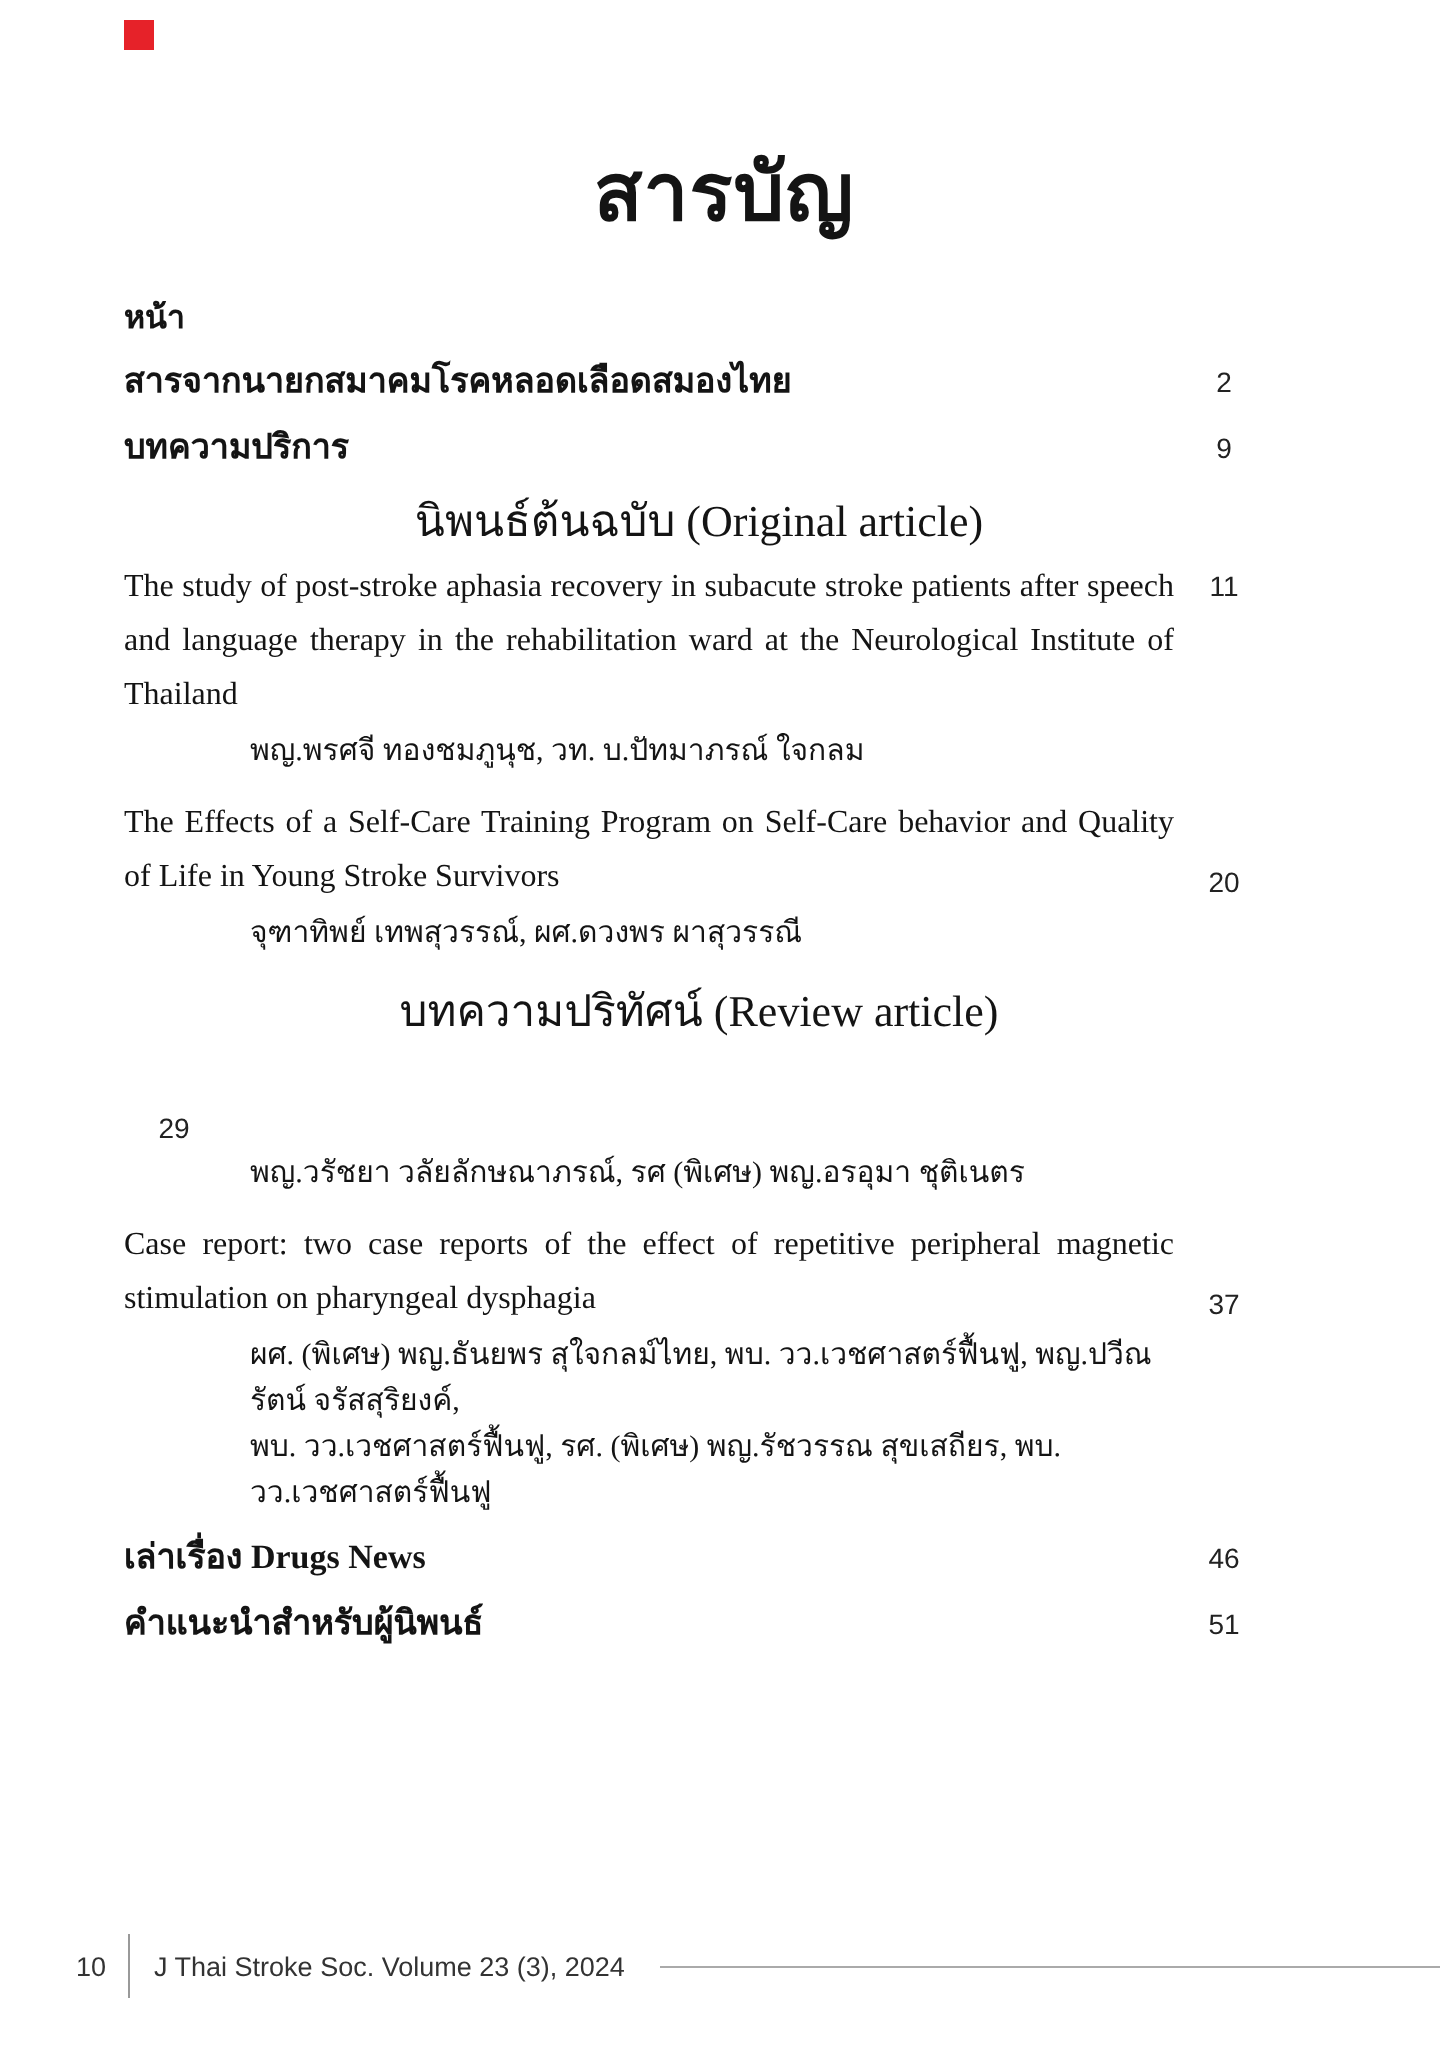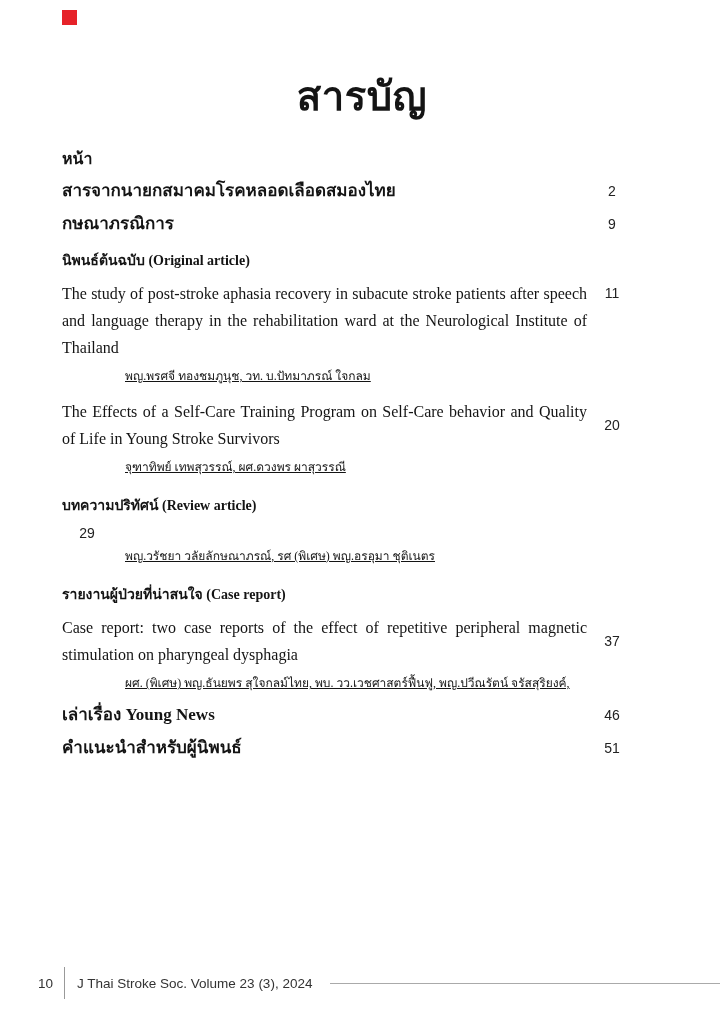--- a/index.html
+++ b/index.html
@@ -43,40 +43,40 @@
   .page-num {
     width:50px;
     flex:0 0 50px;
     text-align:center;
     font-family:"Liberation Sans", sans-serif;
     font-weight:normal;
     font-size:14px;
     color:#222222;
   }
   .toc-section {
-    font-weight:bold;
-    font-size:14px;
+    font-weight:normal;
+    font-size:22px;
     line-height:21px;
     margin:16px 0 9px 0;
+    text-align:center;
   }
   .toc-article { margin:0 0 6px 0; }
   .article-title-row { display:flex; }
   .article-title {
     flex:1;
     font-size:16px;
     line-height:27px;
     text-align:justify;
   }
   .article-title-row .page-num.align-top { align-self:flex-start; padding-top:5px; }
-  .article-title-row .page-num.align-center { align-self:center; }
+  .article-title-row .page-num.align-center { align-self:center;margin-top:31px; }
   .article-authors {
     margin:4px 50px 10px 63px;
-    font-size:12px;
+    font-size:15px;
     line-height:23px;
-    text-decoration:underline;
   }
   .footer {
     position:absolute;
     left:38px; right:4px; bottom:24px;
     display:flex;
     align-items:center;
     font-family:"Liberation Sans", sans-serif;
     font-size:13.5px;
     color:#333333;
   }
@@ -94,21 +94,21 @@
   <h1 class="doc-title">สารบัญ</h1>
 
   <div class="page-col-header">หน้า</div>
 
   <div class="toc" id="toc">
       <div class="toc-row">
         <span class="row-label">สารจากนายกสมาคมโรคหลอดเลือดสมองไทย</span>
         <span class="page-num">2</span>
       </div>
       <div class="toc-row">
-        <span class="row-label">กษณาภรณิการ</span>
+        <span class="row-label">บทความปริการ</span>
         <span class="page-num">9</span>
       </div>
       <div class="toc-section">นิพนธ์ต้นฉบับ (Original article)</div>
       <div class="toc-article">
         <div class="article-title-row">
           <div class="article-title">The study of post-stroke aphasia recovery in subacute stroke patients after speech and language therapy in the rehabilitation ward at the Neurological Institute of Thailand</div>
           <span class="page-num align-top">11</span>
         </div>
         <div class="article-authors">
           <div>พญ.พรศจี ทองชมภูนุช, วท. บ.ปัทมาภรณ์ ใจกลม</div>
@@ -125,32 +125,32 @@
       </div>
       <div class="toc-section">บทความปริทัศน์ (Review article)</div>
       <div class="toc-article">
         <div class="article-title-row">
           <span class="page-num align-center">29</span>
         </div>
         <div class="article-authors">
           <div>พญ.วรัชยา วลัยลักษณาภรณ์, รศ (พิเศษ) พญ.อรอุมา ชุติเนตร</div>
         </div>
       </div>
-      <div class="toc-section">รายงานผู้ป่วยที่น่าสนใจ (Case report)</div>
       <div class="toc-article">
         <div class="article-title-row">
           <div class="article-title">Case report: two case reports of the effect of repetitive peripheral magnetic stimulation on pharyngeal dysphagia</div>
           <span class="page-num align-center">37</span>
         </div>
         <div class="article-authors">
           <div>ผศ. (พิเศษ) พญ.ธันยพร สุใจกลม์ไทย, พบ. วว.เวชศาสตร์ฟื้นฟู, พญ.ปวีณรัตน์ จรัสสุริยงค์,</div>
+          <div>พบ. วว.เวชศาสตร์ฟื้นฟู, รศ. (พิเศษ) พญ.รัชวรรณ สุขเสถียร, พบ. วว.เวชศาสตร์ฟื้นฟู</div>
         </div>
       </div>
       <div class="toc-row">
-        <span class="row-label">เล่าเรื่อง Young News</span>
+        <span class="row-label">เล่าเรื่อง Drugs News</span>
         <span class="page-num">46</span>
       </div>
       <div class="toc-row">
         <span class="row-label">คำแนะนำสำหรับผู้นิพนธ์</span>
         <span class="page-num">51</span>
       </div>
     </div>
 
   <div class="footer">
     <span class="footer-pageno">10</span>

